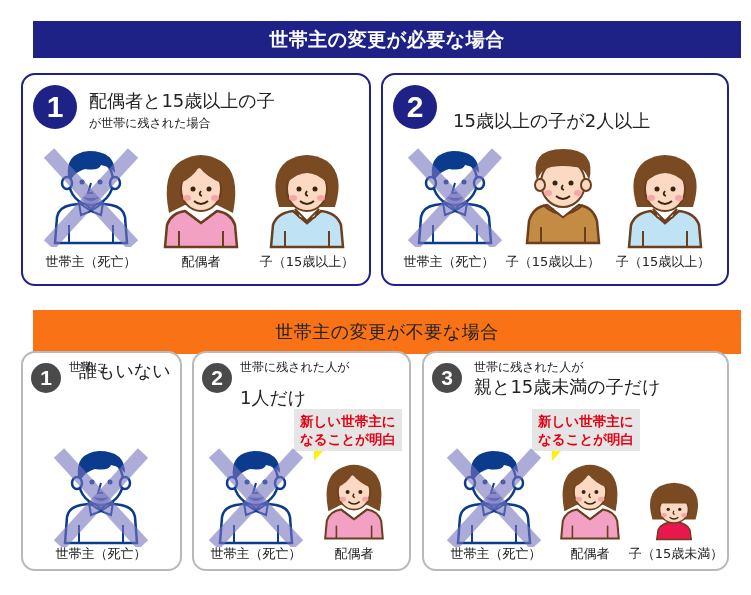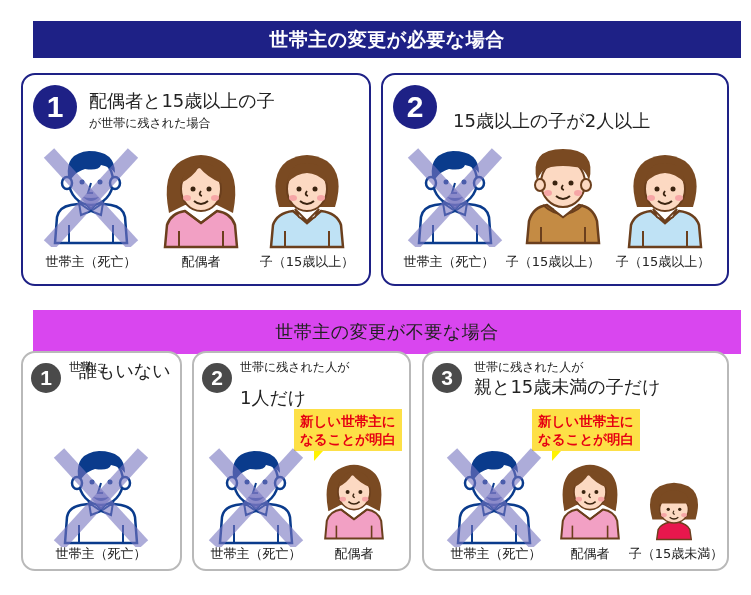--- a/index.html
+++ b/index.html
@@ -1,30 +1,30 @@
 <!DOCTYPE html>
 <html><head>
 <meta charset="utf-8">
 <style>
   html,body{margin:0;padding:0;background:#fff;}
   body{width:751px;height:595px;position:relative;overflow:hidden;font-family:"DejaVu Sans","Liberation Sans",sans-serif;color:#222;}
   .banner{position:absolute;left:21px;width:708px;height:37px;display:flex;align-items:center;justify-content:center;font-size:19px;font-weight:bold;letter-spacing:0.5px;margin-left:12px;}
   .banner.req{top:21px;background:#1e2186;color:#fff;}
-  .banner.nreq{top:310px;height:44px;background:#d946ef;color:#222;font-weight:normal;font-size:18px;}
+  .banner.nreq{top:310px;height:44px;background:#f97316;color:#222;font-weight:normal;font-size:18px;}
   .card{position:absolute;border-radius:14px;background:#fff;box-sizing:border-box;}
   .card.blue{border:2px solid #1e2186;top:73px;height:213px;}
   .card.gray{border:2px solid #b9b9b9;top:351px;height:220px;}
   .num{position:absolute;border-radius:50%;display:flex;align-items:center;justify-content:center;color:#fff;font-weight:bold;font-family:"Liberation Sans",sans-serif;}
   .num.big{width:44px;height:44px;font-size:30px;background:#1e2186;left:10px;top:10px;}
   .num.small{width:30px;height:30px;font-size:21px;background:#4a4a4a;left:8px;top:10px;}
   .t1{position:absolute;font-size:18px;white-space:nowrap;}
   .t2{position:absolute;font-size:12px;white-space:nowrap;}
   .fig{position:absolute;}
   .cap{position:absolute;font-size:13px;white-space:nowrap;text-align:center;transform:translateX(-50%);}
-  .bubble{position:absolute;background:#fde047;color:#e60012;font-size:13.5px;line-height:18px;padding:3px 6px;font-weight:bold;white-space:nowrap;}
+  .bubble{position:absolute;background:#e5e5e5;color:#e60012;font-size:13.5px;line-height:18px;padding:3px 6px;font-weight:bold;white-space:nowrap;}
   .bubble::after{content:"";position:absolute;left:20px;bottom:-10px;border-left:0 solid transparent;border-right:9px solid transparent;border-top:10px solid #fff200;}
 </style>
 </head>
 <body>
 
 <svg width="0" height="0" style="position:absolute">
   <defs>
 
     <g id="man">
       <path d="M14 98 L16 72 Q18 62 30 60 L44 58 L50 64 L56 58 L70 60 Q82 62 84 72 L86 98 Z" fill="#fff" stroke="#0a3b8c" stroke-width="2.5"></path>

